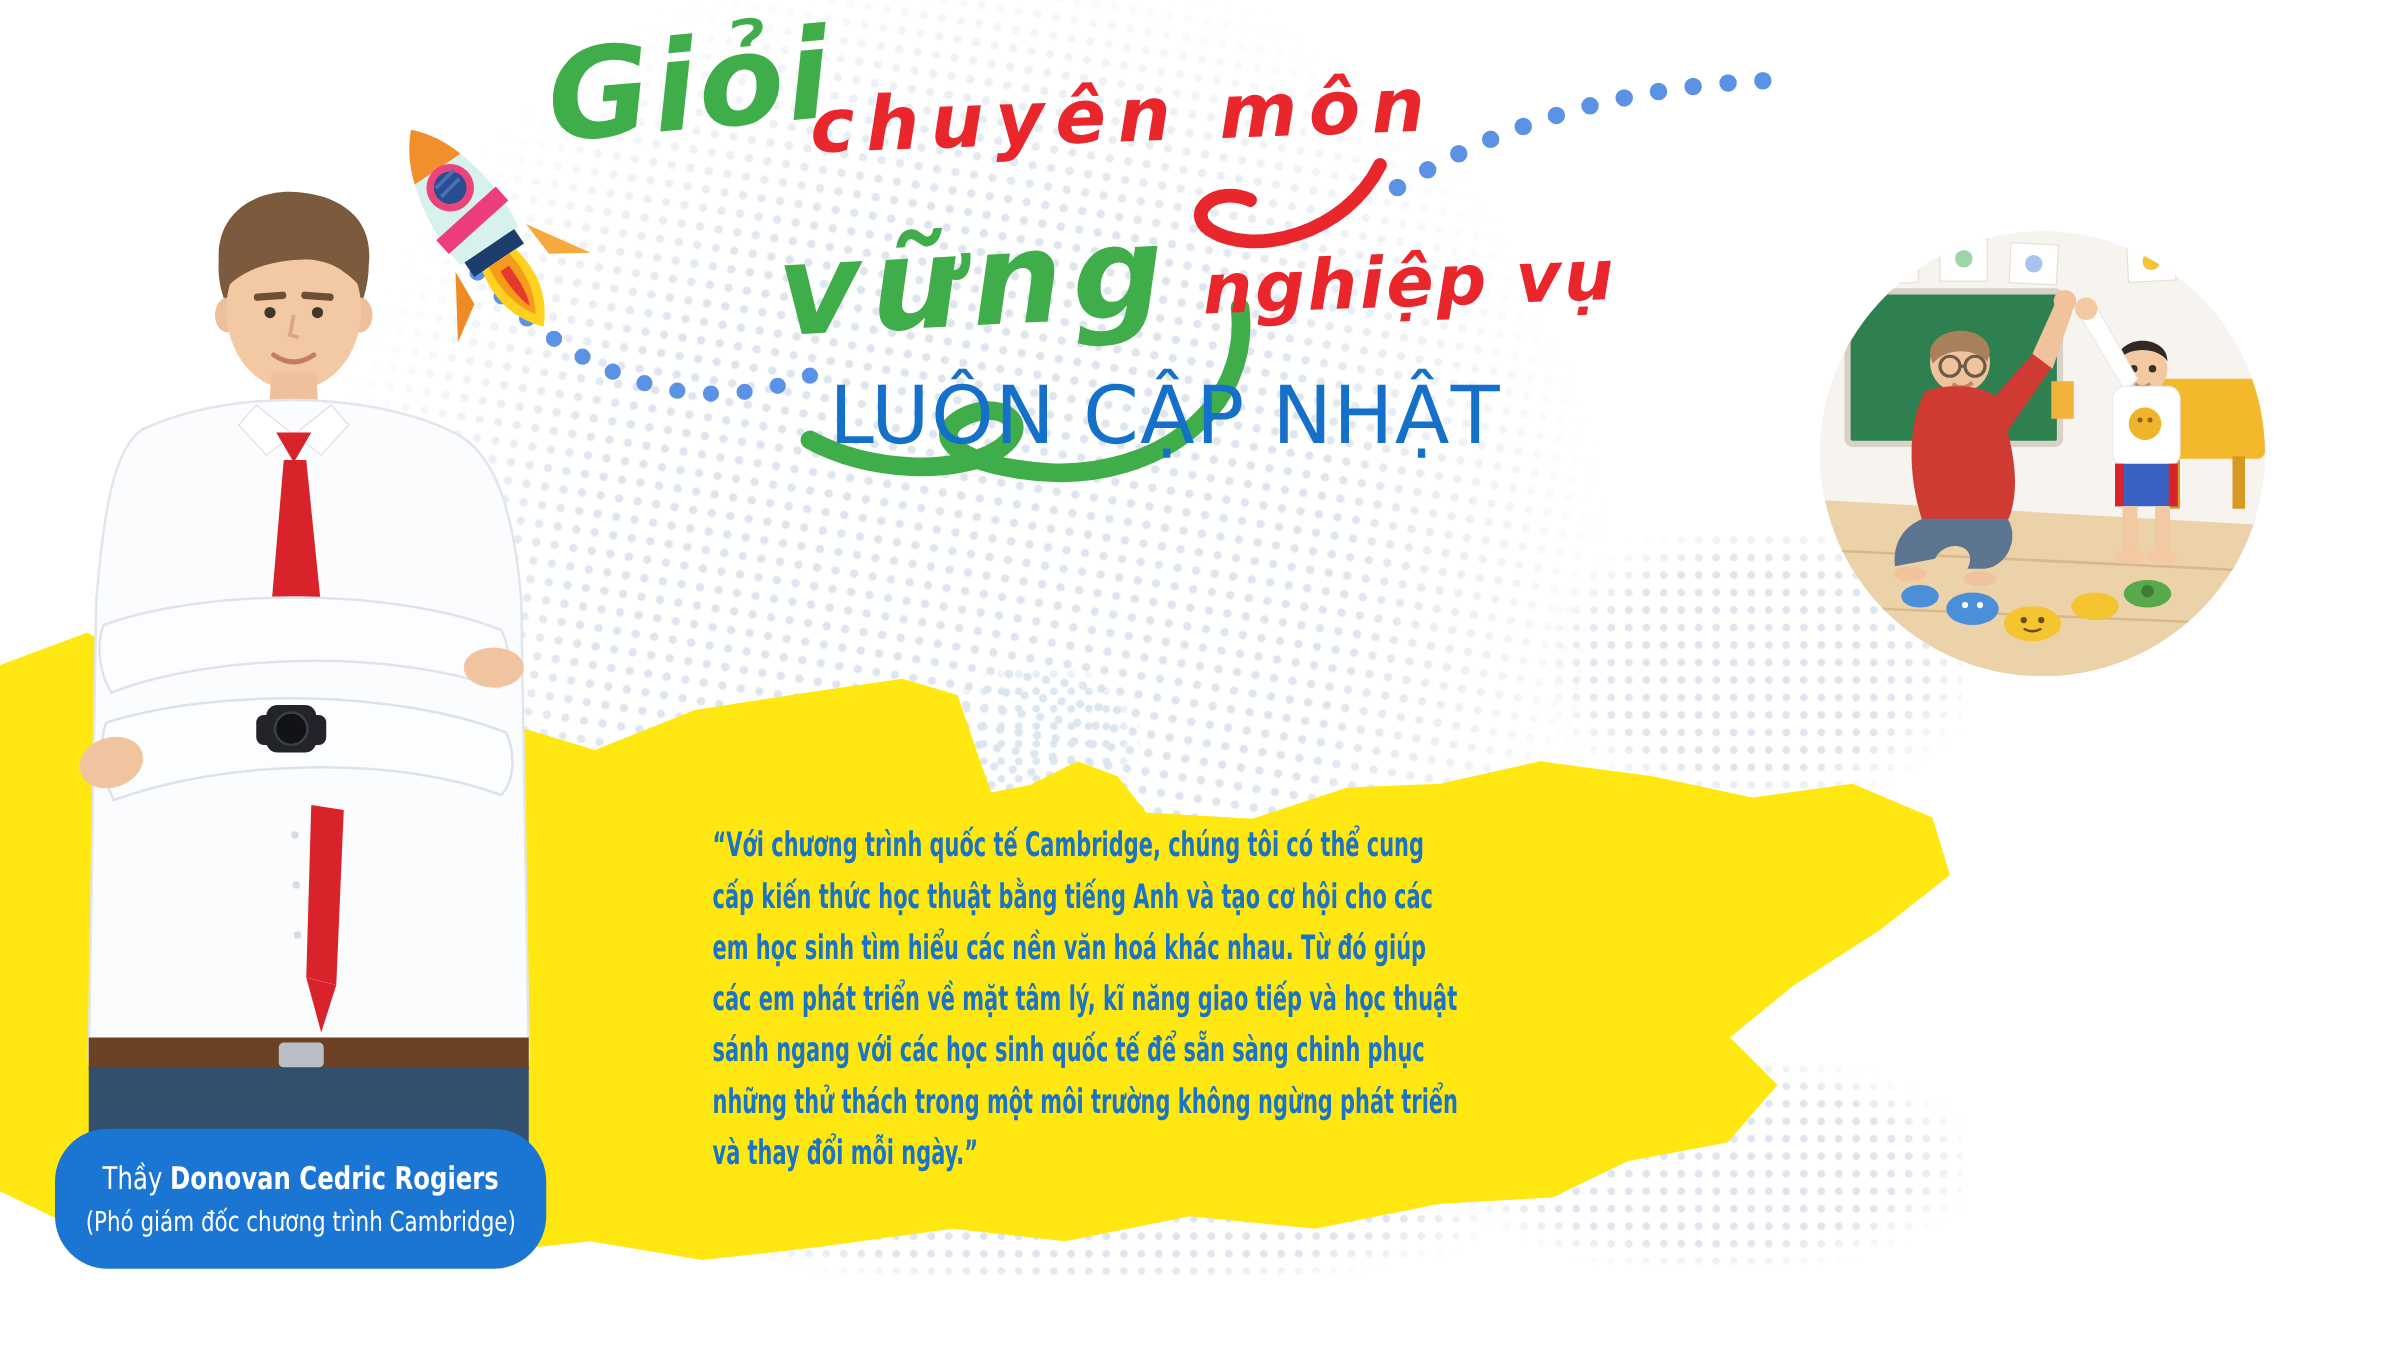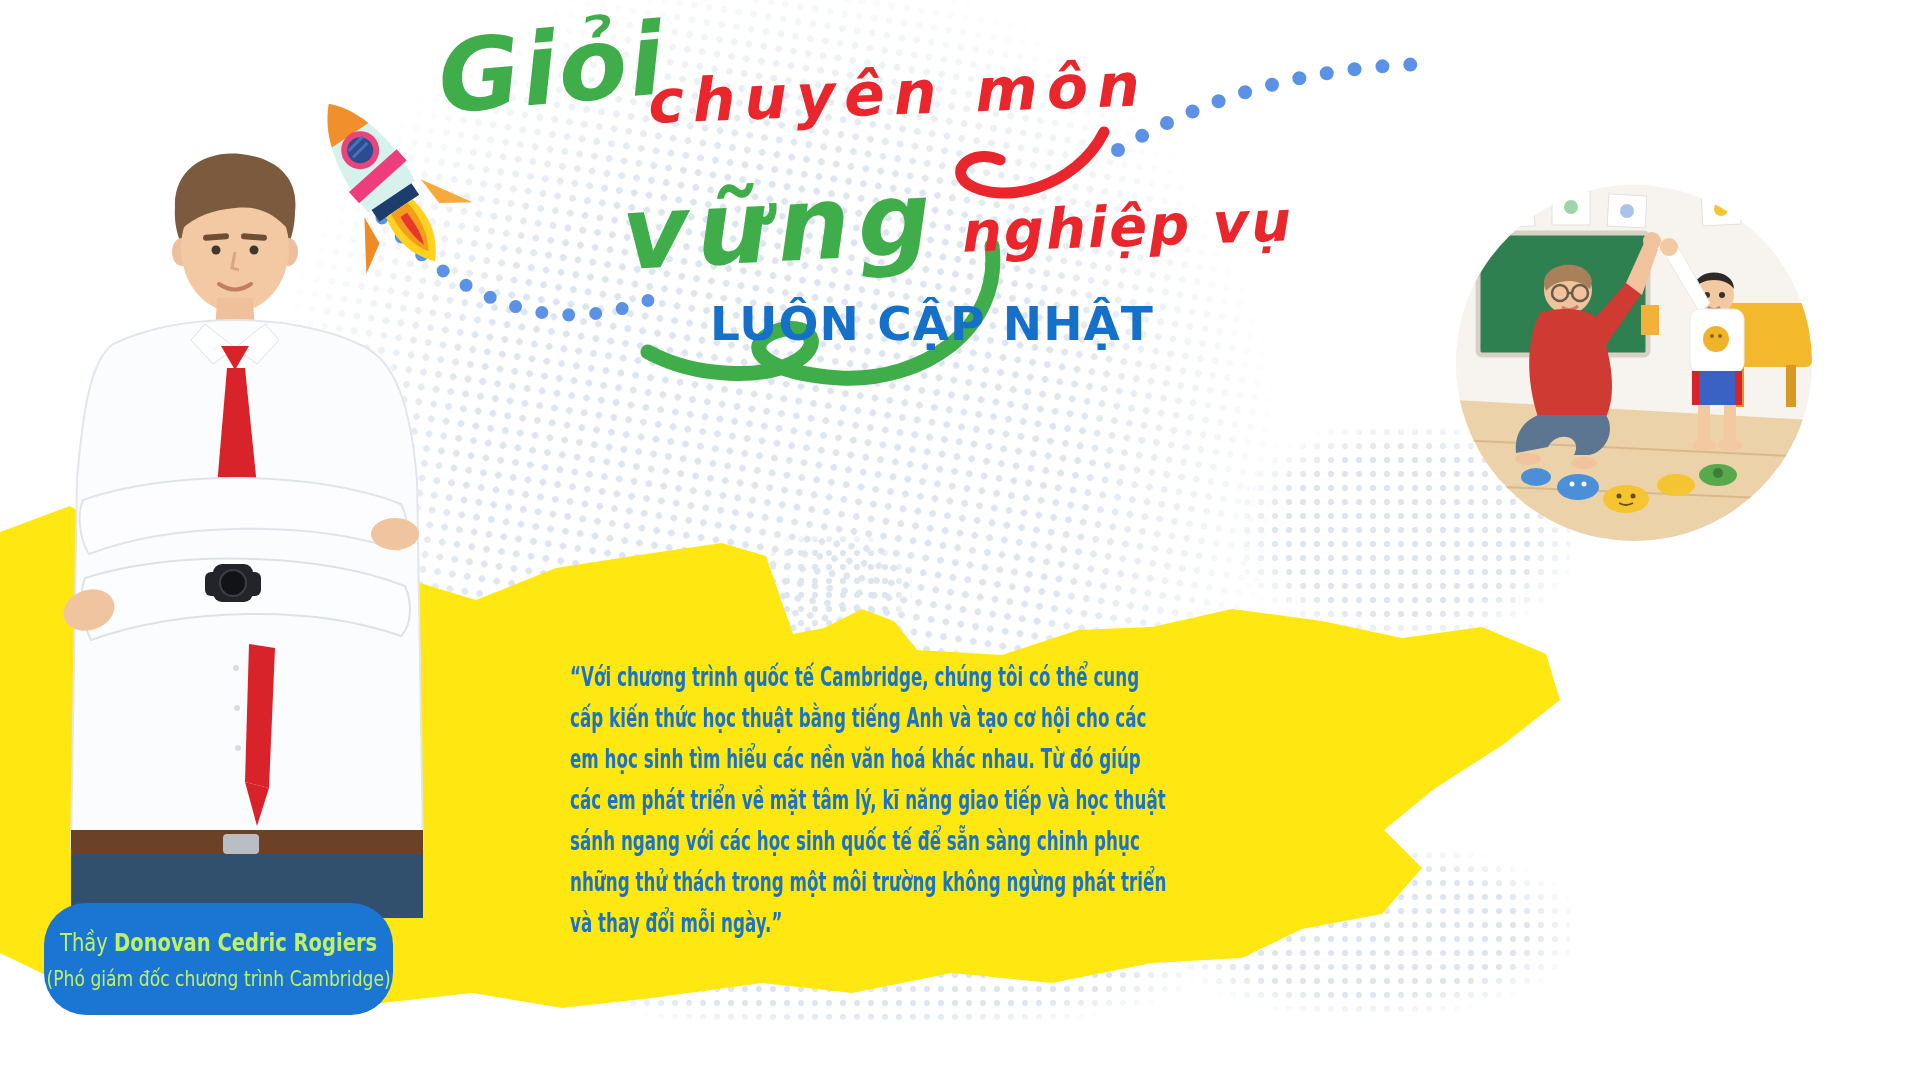--- a/index.html
+++ b/index.html
@@ -34,21 +34,21 @@
   
   .script{font-style:italic;font-weight:700;white-space:nowrap;z-index:4}
   .w-green{color:var(--green)}
   .w-red{color:var(--red)}
   .hl-1{left:438px;top:10px;font-size:100px;transform:rotate(-5deg);letter-spacing:2px}
   .hl-2{left:648px;top:58px;font-size:60px;transform:rotate(-2deg);letter-spacing:9px}
   .hl-3{left:622px;top:166px;font-size:102px;transform:rotate(-3deg);letter-spacing:8px}
   .hl-4{left:962px;top:194px;font-size:56px;transform:rotate(-2deg);letter-spacing:2px}
   .hl-main{
     left:552px;top:296px;width:760px;text-align:center;color:var(--blue);
-    font-size:47px;font-weight:700;letter-spacing:1px;white-space:nowrap;z-index:4
+    font-size:64px;font-weight:400;letter-spacing:1px;white-space:nowrap;z-index:4
   }
 
   .rocket{left:292px;top:80px;z-index:4}
 
   
   .portrait{left:55px;top:148px;z-index:3}
 
   
   .photo-circle{
     left:1456px;top:185px;width:356px;height:356px;border-radius:50%;
@@ -58,23 +58,23 @@
   
   .quote{
     left:570px;top:656px;z-index:4;color:var(--quote-blue);
     font-weight:700;font-size:27px;line-height:41px;
     transform:scaleX(.62);transform-origin:left top;
   }
   .quote div{white-space:nowrap}
 
   
   .badge{
-    left:44px;top:903px;width:349px;height:112px;border-radius:42px;
+    left:44px;top:903px;width:393px;height:112px;border-radius:42px;
     background:var(--badge-blue);z-index:5;display:flex;flex-direction:column;
-    align-items:center;justify-content:center;color:#bef264;overflow:hidden;
+    align-items:center;justify-content:center;color:#ffffff;overflow:hidden;
   }
   .badge-inner{transform:scaleX(.78);white-space:nowrap;text-align:center}
   .badge-line1{font-size:25px;font-weight:400;margin-bottom:9px}
   .badge-line1 b{font-weight:700}
   .badge-line2{font-size:22px;font-weight:400}
 </style>
 </head>
 <body>
 
 <div class="stage">

